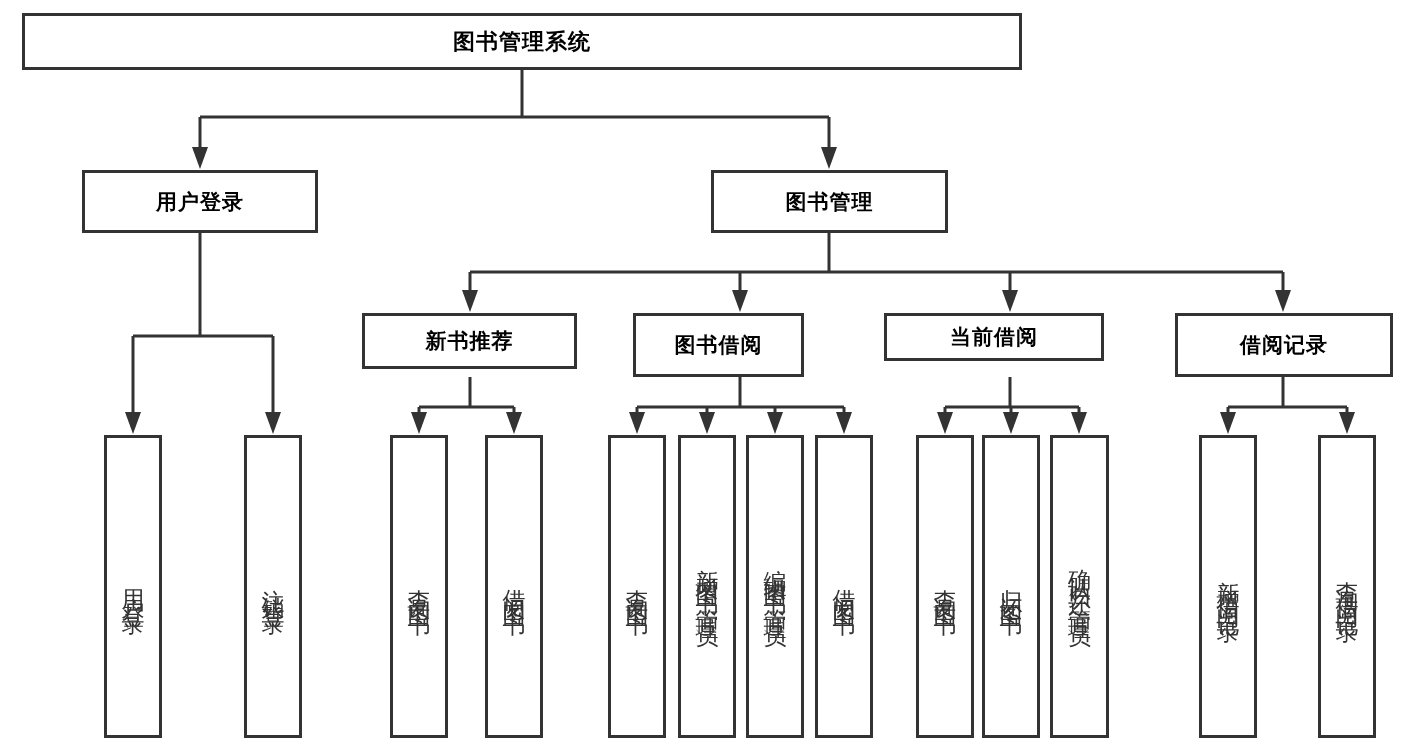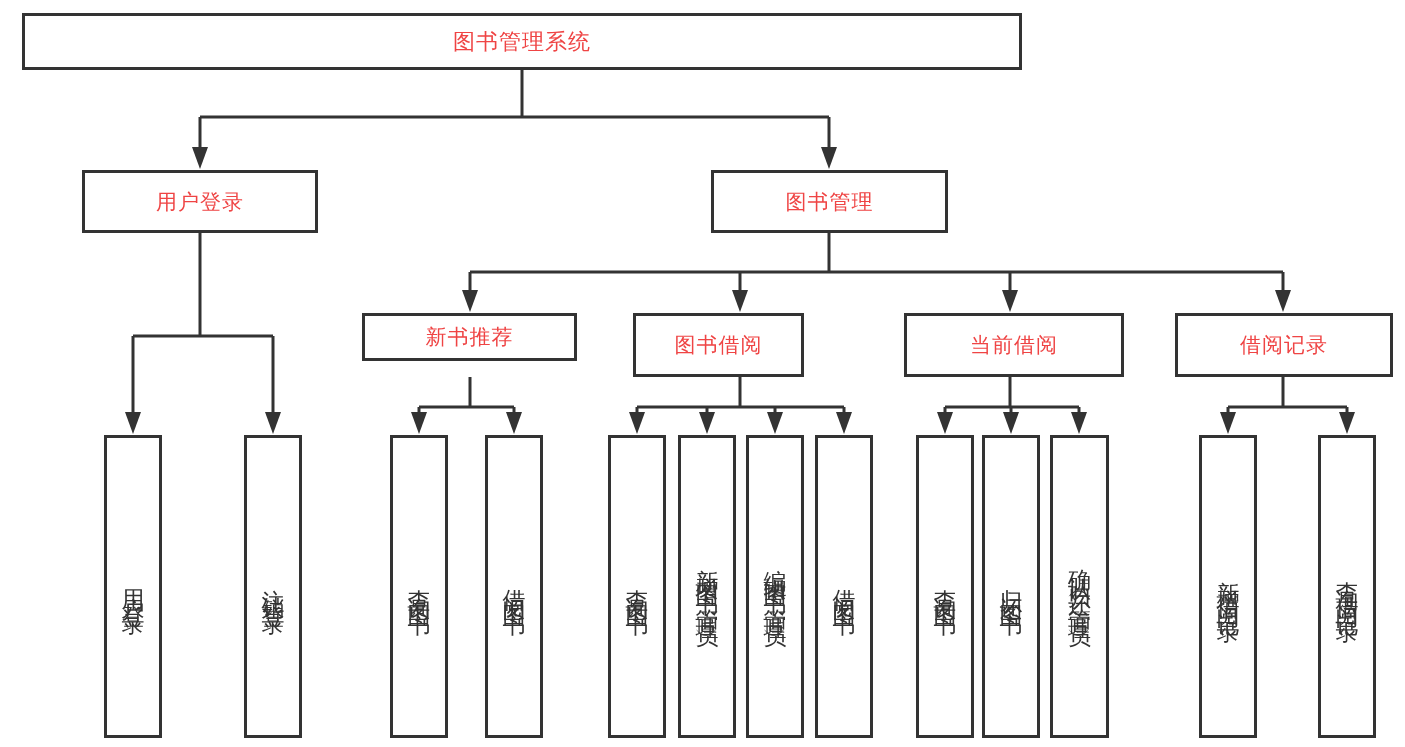--- a/index.html
+++ b/index.html
@@ -23,24 +23,25 @@
   .connector-svg line { stroke: #333333; stroke-width: 3; }
   .connector-svg polygon { fill: #333333; }
   .hbox {
     position: absolute;
     box-sizing: border-box;
     border: 3px solid #333333;
     background: #ffffff;
     display: flex;
     align-items: center;
     justify-content: center;
-    color: #ef4444;
+    color: #000000;
     font-size: 21px;
     letter-spacing: 1px;
     z-index: 1;
+    font-weight: bold;
   }
   .hbox.root { font-size: 22px; }
   .leaf {
     position: absolute;
     box-sizing: border-box;
     border: 3px solid #333333;
     background: #ffffff;
     display: flex;
     align-items: center;
     justify-content: center;
@@ -147,23 +148,23 @@
       <line x1="1347" y1="407" x2="1347" y2="414"></line>
       <polygon points="1347,434 1339,412 1355,412"></polygon>
     </g>
   </svg>
 
   <div class="hbox root" style="left:22px; top:13px; width:1000px; height:57px;">图书管理系统</div>
 
   <div class="hbox" style="left:82px; top:170px; width:236px; height:63px;">用户登录</div>
   <div class="hbox" style="left:711px; top:170px; width:237px; height:63px;">图书管理</div>
 
-  <div class="hbox" style="left:362px; top:313px; width:215px; height:48px;">新书推荐</div>
+  <div class="hbox" style="left:362px; top:313px; width:215px; height:56px;">新书推荐</div>
   <div class="hbox" style="left:633px; top:313px; width:171px; height:64px;">图书借阅</div>
-  <div class="hbox" style="left:904px; top:313px; width:220px; height:64px;">当前借阅</div>
+  <div class="hbox" style="left:884px; top:313px; width:220px; height:48px;">当前借阅</div>
   <div class="hbox" style="left:1175px; top:313px; width:218px; height:64px;">借阅记录</div>
 
   <div class="leaf" style="left:104px;">
     <span class="vtext">用户登录</span>
   </div>
   <div class="leaf" style="left:244px;">
     <span class="vtext">注销登录</span>
   </div>
 
   <div class="leaf" style="left:390px;">

